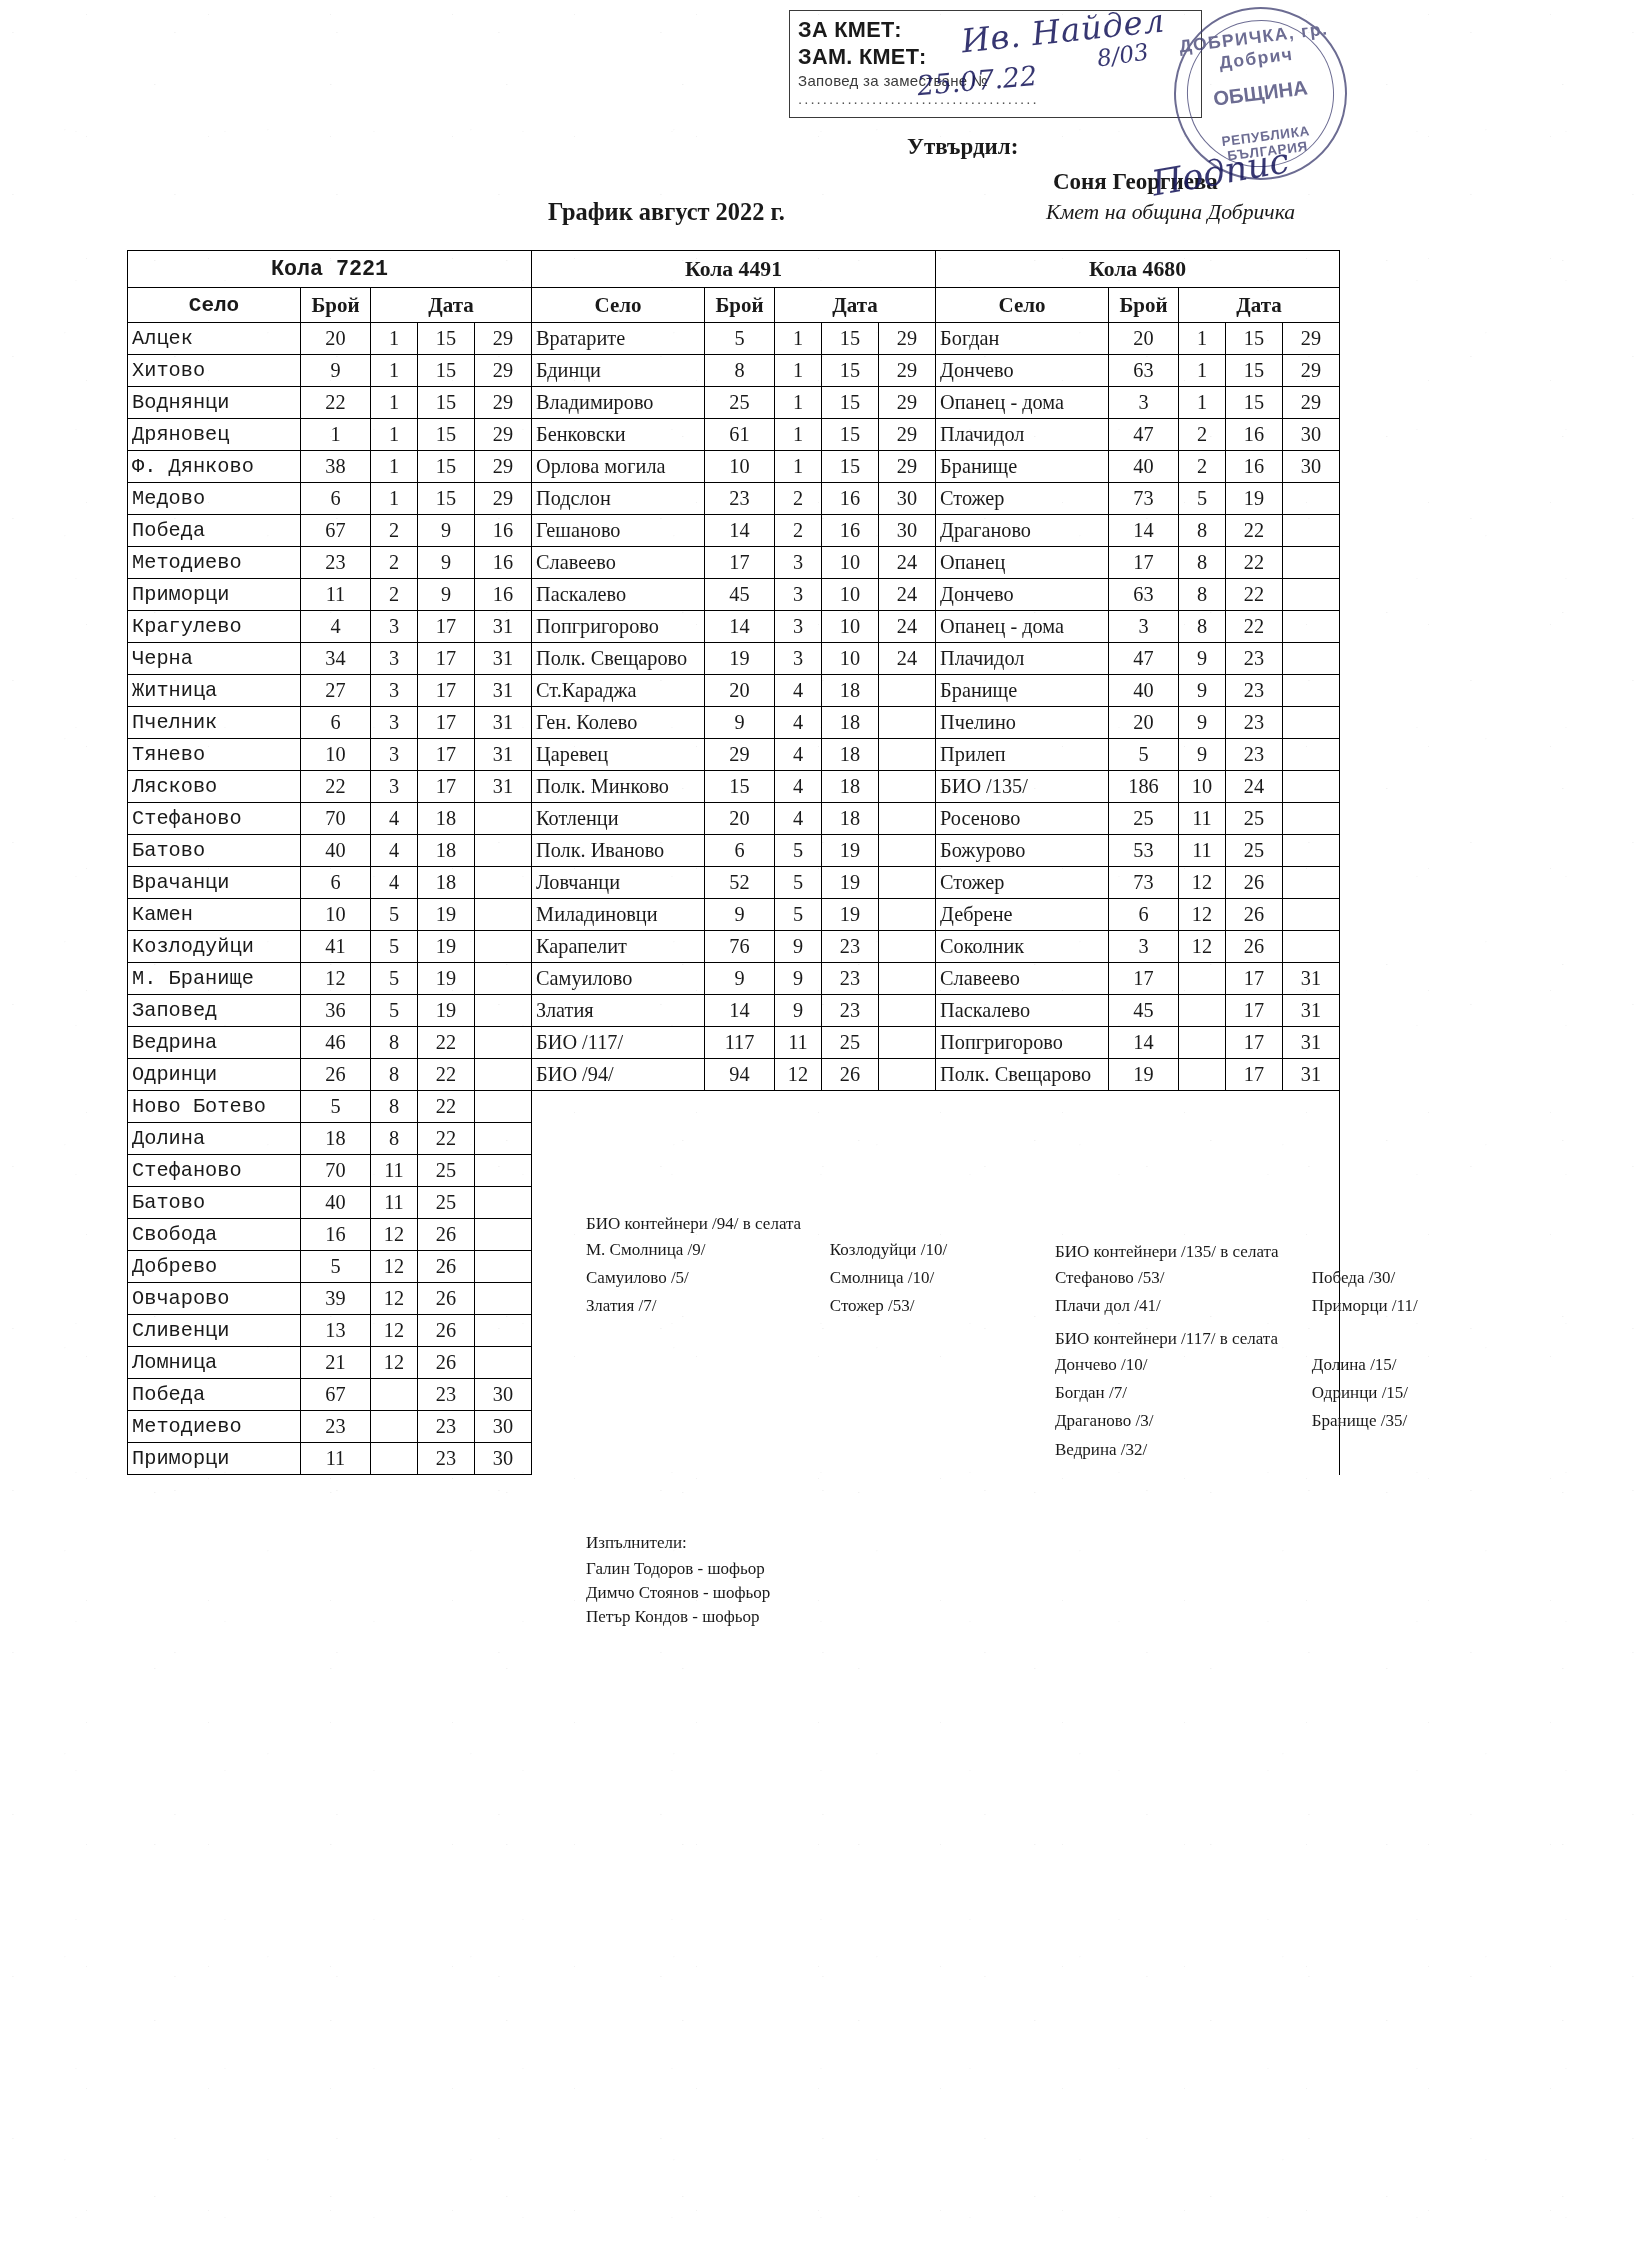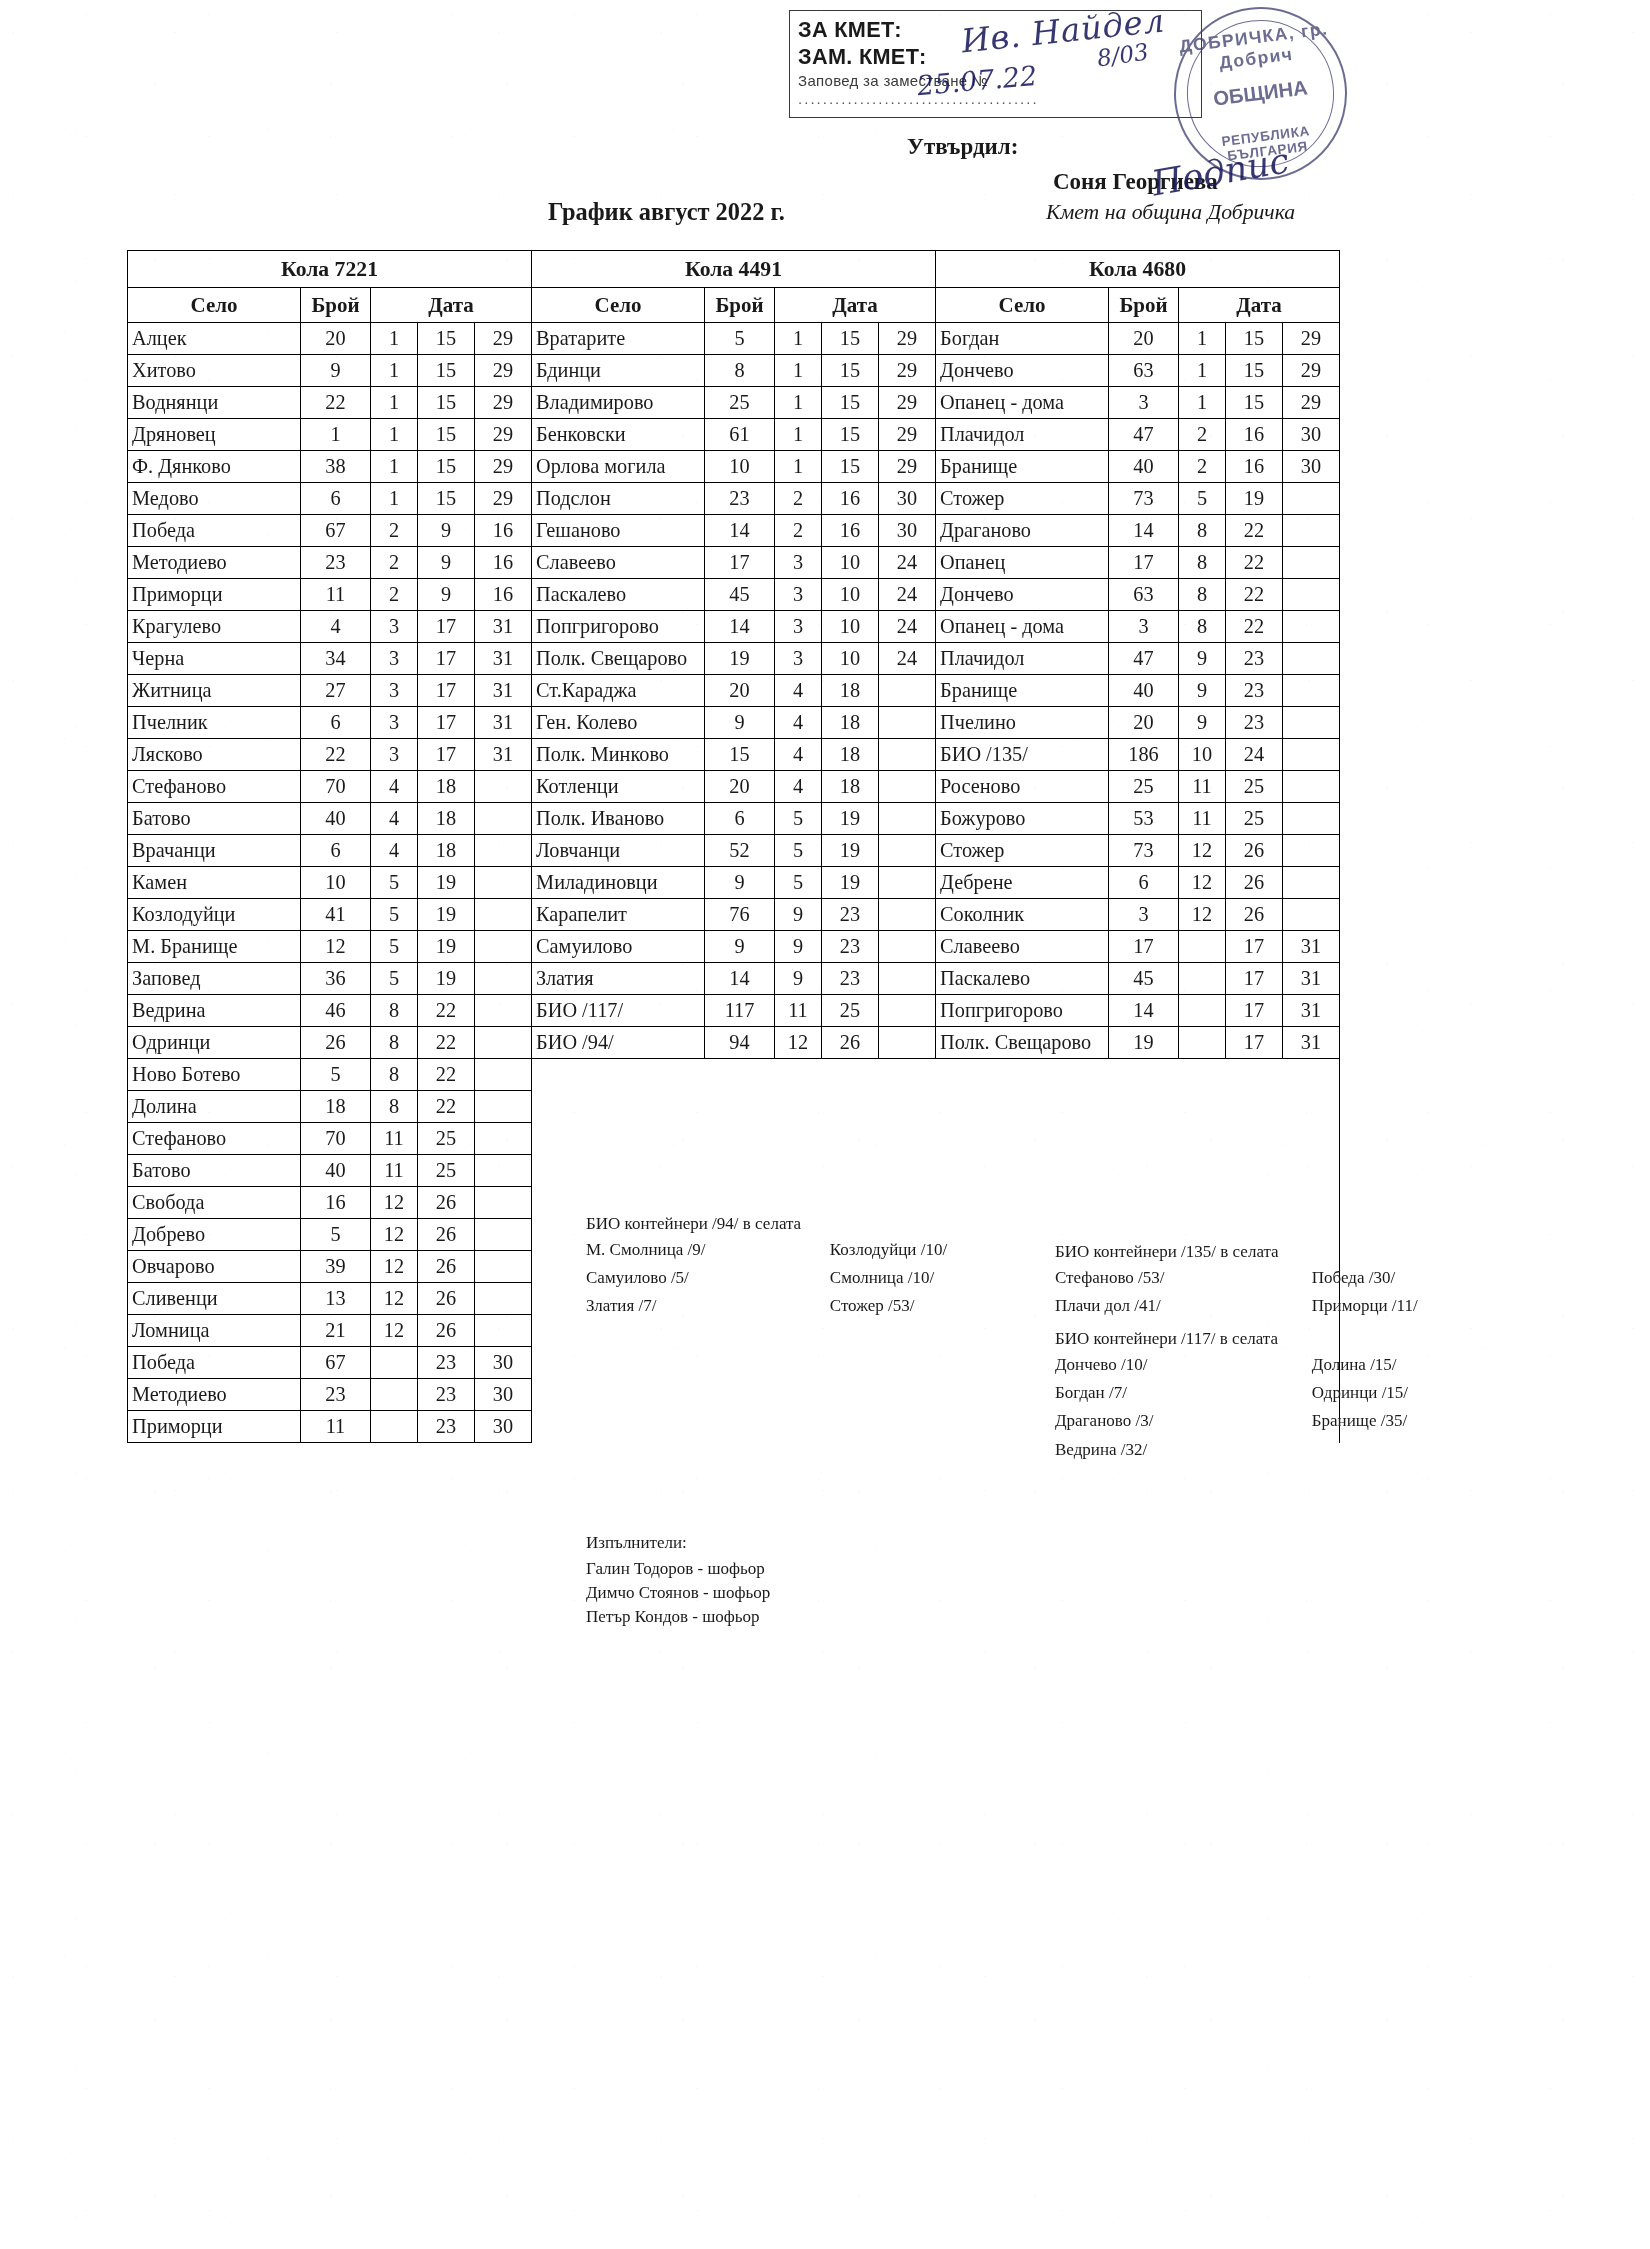--- a/index.html
+++ b/index.html
@@ -171,21 +171,21 @@
     font-weight: bold;
     font-size: 21px;
     height: 35px;
   }
   .c-village { width: 173px; text-align: left; padding-left: 6.8px; }
   .c-count   { width: 70px; text-align: center; }
   .c-d1      { width: 47px;  text-align: center; border-right: 0.7px dashed #000;}
   .c-d2      { width: 57px;  text-align: center; border-right: 0.7px dashed #000;}
   .c-d3      { width: 57px;  text-align: center; }
   .grp-end   { border-right: 1.4px solid #000; }
-  .grp-start { border-left: 1.4px solid #000; }
+  .grp-start { border-left: 1.4px solid #000; font-family: Liberation Mono, monospace; }
   .sched .row td { height: 32px; }
 
   
   .notes {
     position: absolute;
     font-size: 17px;
     line-height: 1.42;
     white-space: nowrap;
   }
   .notes-mid { left: 586px; top: 1212px; }
@@ -483,20 +483,37 @@
           <td class="c-d1">4</td>
           <td class="c-d2">18</td>
           <td class="c-d3"></td>
           <td class="c-village">Пчелино</td>
           <td class="c-count">20</td>
           <td class="c-d1">9</td>
           <td class="c-d2">23</td>
           <td class="c-d3 grp-end"></td>
         </tr>
         <tr class="row">
+          <td class="c-village grp-start">Тянево</td>
+          <td class="c-count">10</td>
+          <td class="c-d1">3</td>
+          <td class="c-d2">17</td>
+          <td class="c-d3">31</td>
+          <td class="c-village">Царевец</td>
+          <td class="c-count">29</td>
+          <td class="c-d1">4</td>
+          <td class="c-d2">18</td>
+          <td class="c-d3"></td>
+          <td class="c-village">Прилеп</td>
+          <td class="c-count">5</td>
+          <td class="c-d1">9</td>
+          <td class="c-d2">23</td>
+          <td class="c-d3 grp-end"></td>
+        </tr>
+        <tr class="row">
           <td class="c-village grp-start">Лясково</td>
           <td class="c-count">22</td>
           <td class="c-d1">3</td>
           <td class="c-d2">17</td>
           <td class="c-d3">31</td>
           <td class="c-village">Полк. Минково</td>
           <td class="c-count">15</td>
           <td class="c-d1">4</td>
           <td class="c-d2">18</td>
           <td class="c-d3"></td>

